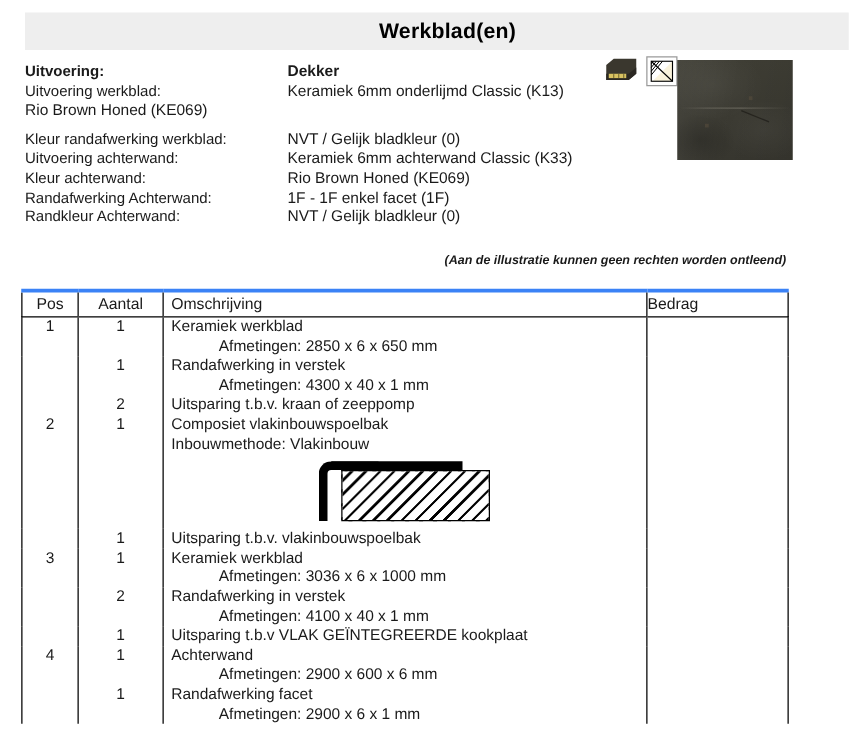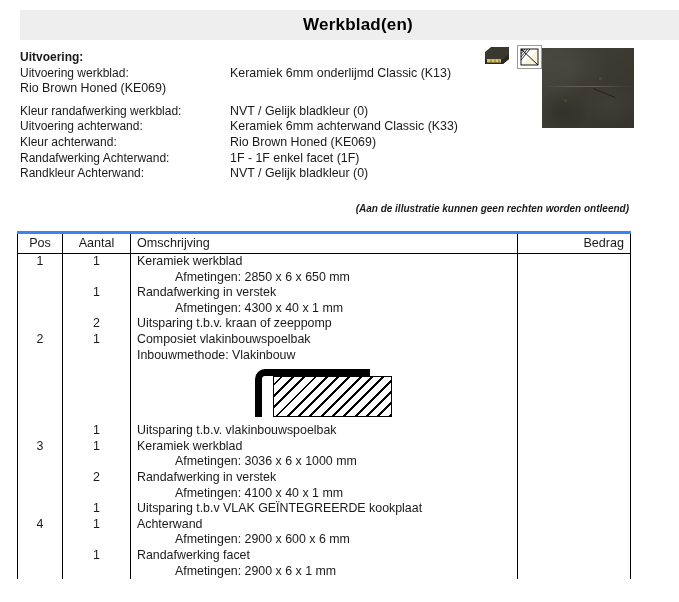--- a/index.html
+++ b/index.html
@@ -177,21 +177,21 @@
   .items-table th.th-aantal {
     text-align: center;
     border-left: 1px solid #000000;
   }
   .items-table th.th-omschr {
     text-align: left;
     padding-left: 6px;
     border-left: 1px solid #000000;
   }
   .items-table th.th-bedrag {
-    text-align: right;
+    text-align: left;
     padding-right: 6px;
     border-left: 1px solid #000000;
     border-right: 1px solid #000000;
   }
 
   .items-table td {
     vertical-align: top;
     padding: 0;
     line-height: 15.6px;
   }
@@ -265,20 +265,21 @@
 </head>
 <body>
 
 <div class="title-bar">
   <span class="title-text">Werkblad(en)</span>
 </div>
 
 <div class="spec-block">
   <div class="spec-row header">
     <div class="spec-label">Uitvoering:</div>
+    <div class="spec-value">Dekker</div>
   </div>
   <div id="spec-rows">
       <div class="spec-row">
         <div class="spec-label">Uitvoering werkblad:</div>
         <div class="spec-value">Keramiek 6mm onderlijmd Classic (K13)</div>
       </div>
       <div class="spec-row">
         <div class="spec-value">Rio Brown Honed (KE069)</div>
       </div>
       <div class="spec-row gap"></div>

